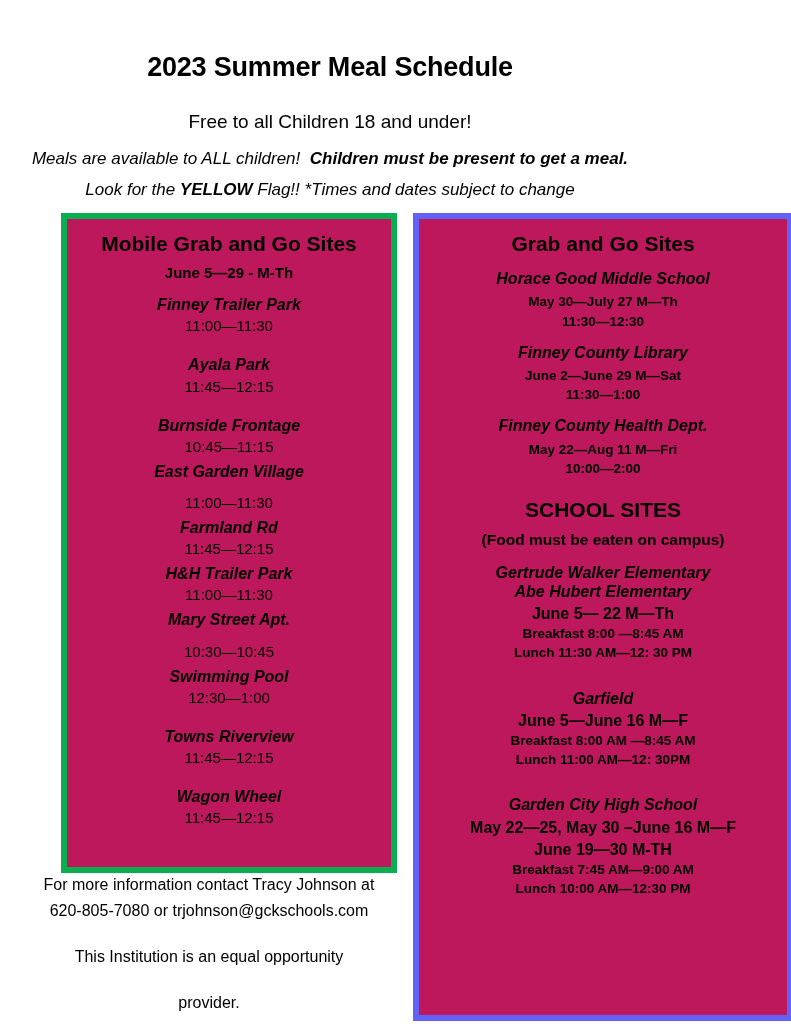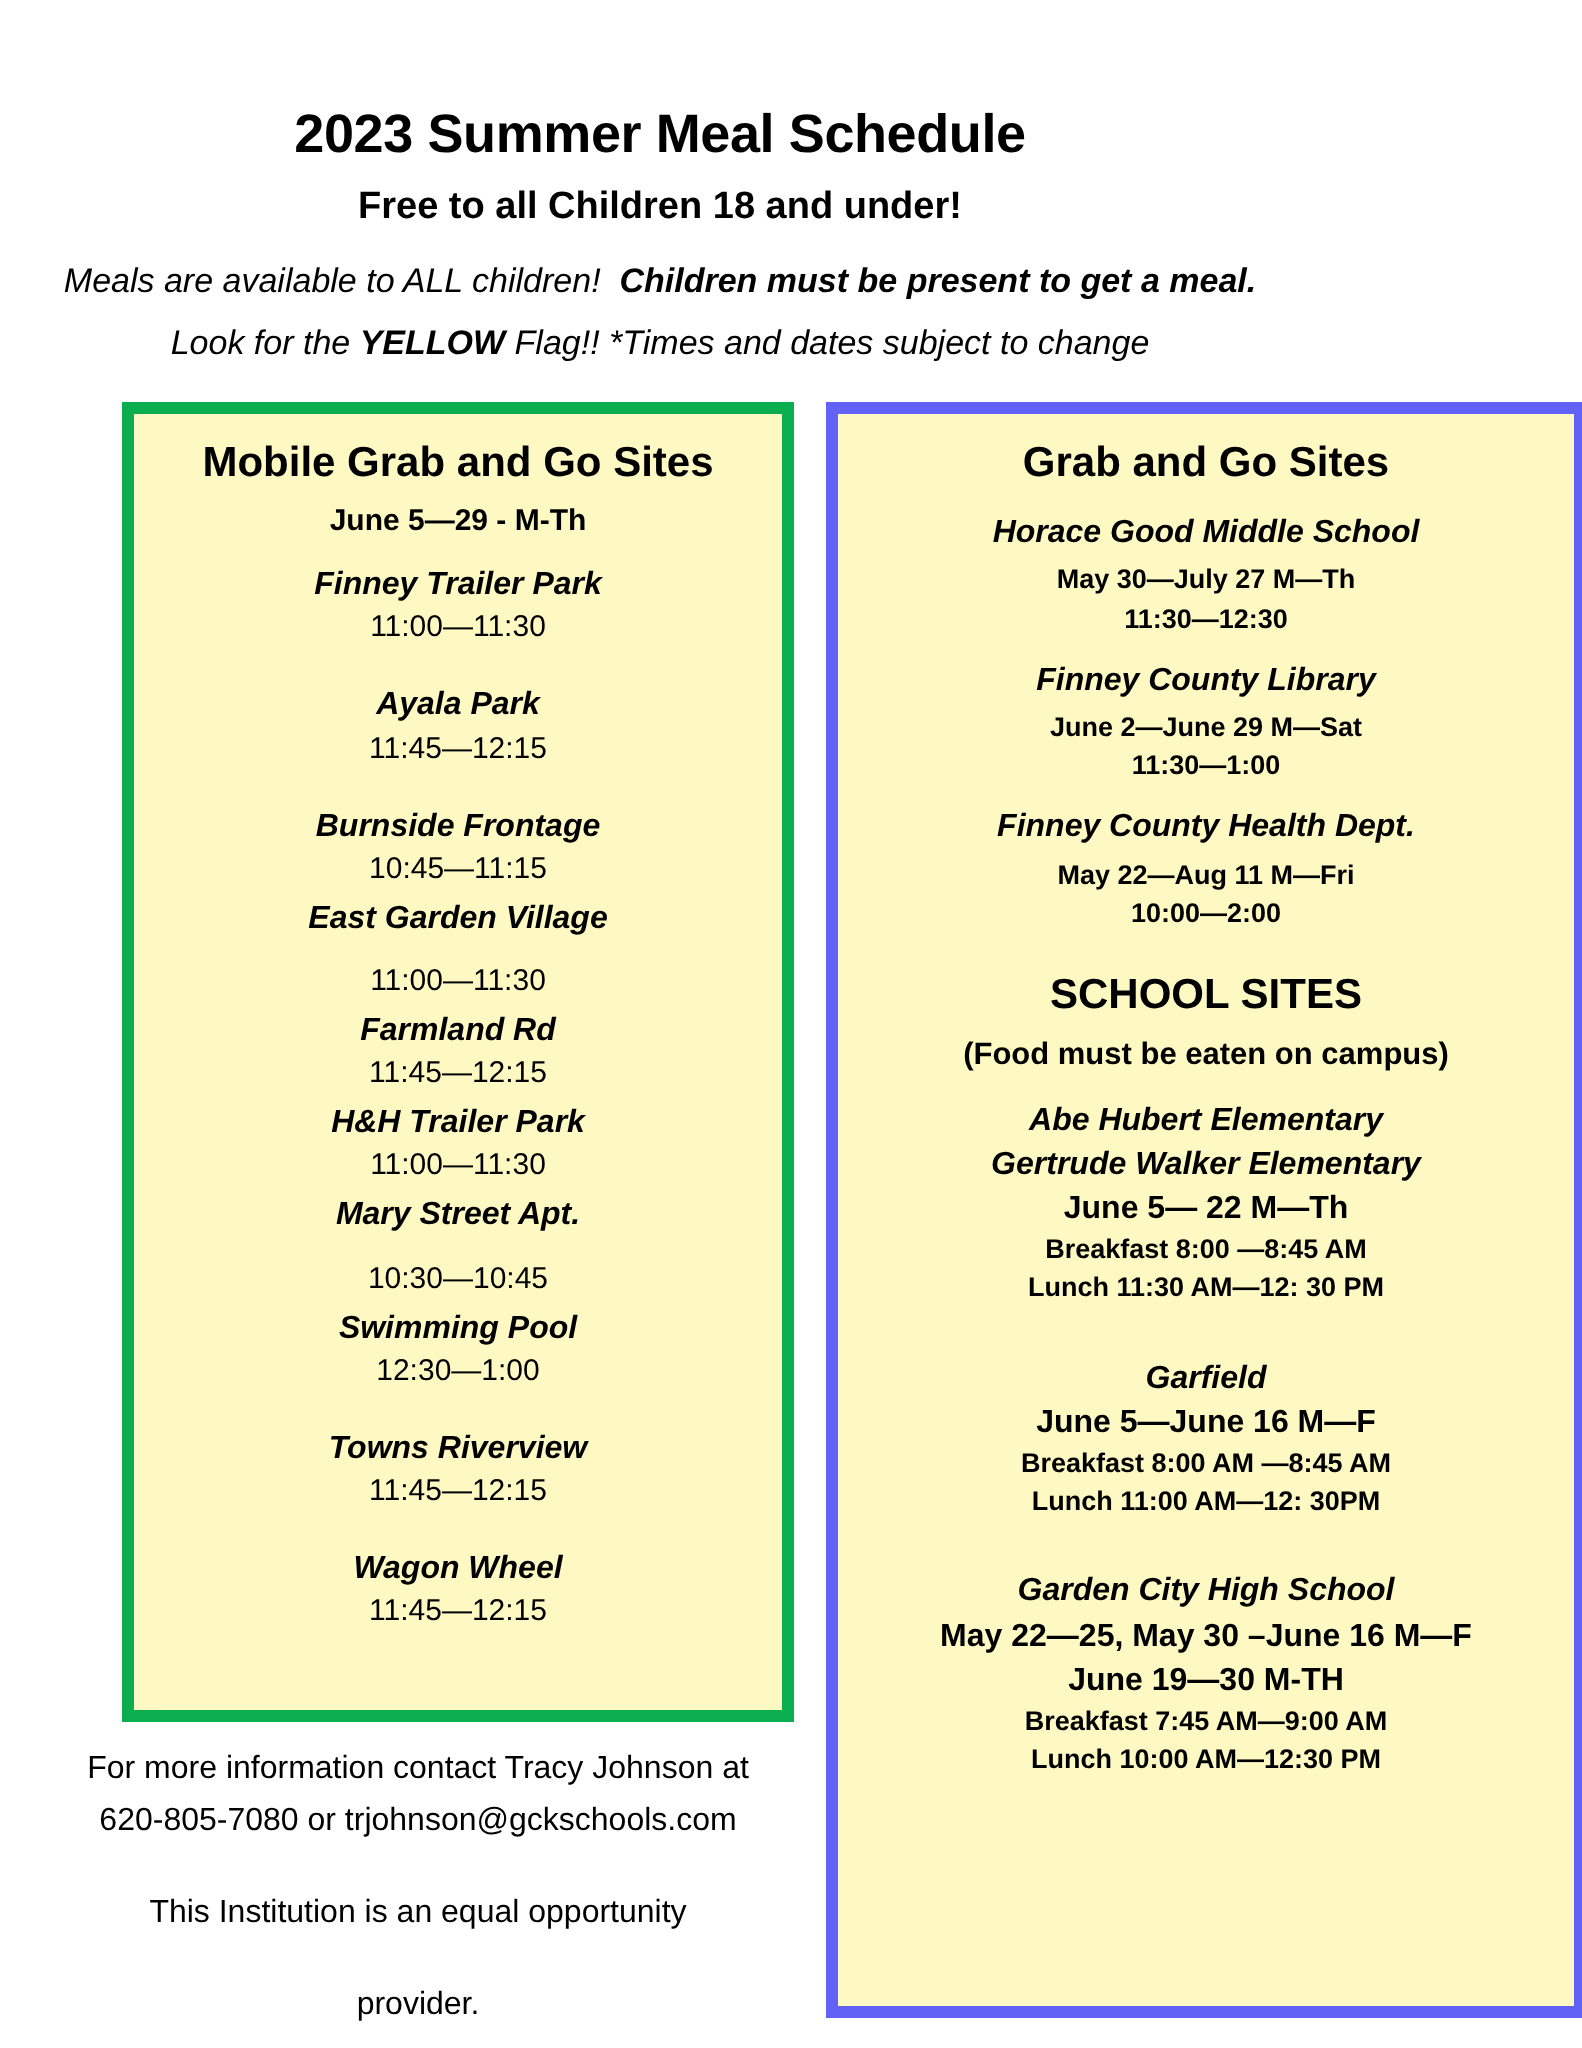--- a/index.html
+++ b/index.html
@@ -25,38 +25,39 @@
     text-align: center;
   }
   .title {
     font-size: 27px;
     font-weight: bold;
     letter-spacing: -0.2px;
     line-height: 1.15;
   }
   .subtitle {
     font-size: 19px;
-    font-weight: bold;
-    margin-top: 10px;
+    font-weight: normal;
+    margin-top: 28px;
     line-height: 1.15;
   }
   .note-line {
     font-size: 17px;
     font-style: italic;
     margin-top: 16px;
     line-height: 1.2;
   }
   .note-line.second { margin-top: 11px; }
   .note-line b { font-weight: bold; }
 
   
   .panel {
     position: absolute;
     box-sizing: border-box;
-    background: #fef9c3;
+    background: #be185d;
+    margin-top: 12px;
   }
   .panel-left {
     left: 61px;
     top: 201px;
     width: 336px;
     height: 660px;
     border: 6px solid #0aae4e;
   }
   .panel-right {
     left: 413px;
@@ -213,22 +214,22 @@
     <div class="blk gap-1">
       <div class="site-name">Finney County Health Dept.</div>
       <div class="site-time small gap-sm">May 22—Aug 11 M—Fri</div>
       <div class="site-time small gap-xs">10:00—2:00</div>
     </div>
 
     <div class="school-title gap-2">SCHOOL SITES</div>
     <div class="school-paren">(Food must be eaten on campus)</div>
 
     <div class="blk gap-1">
+      <div class="site-name gap-xs">Gertrude Walker Elementary</div>
       <div class="site-name">Abe Hubert Elementary</div>
-      <div class="site-name gap-xs">Gertrude Walker Elementary</div>
       <div class="site-time mid gap-xs">June 5— 22 M—Th</div>
       <div class="site-time small gap-xs">Breakfast 8:00 —8:45 AM</div>
       <div class="site-time small gap-xs">Lunch 11:30 AM—12: 30 PM</div>
     </div>
 
     <div class="blk gap-3">
       <div class="site-name">Garfield</div>
       <div class="site-time mid gap-xs">June 5—June 16 M—F</div>
       <div class="site-time small gap-xs">Breakfast 8:00 AM —8:45 AM</div>
       <div class="site-time small gap-xs">Lunch 11:00 AM—12: 30PM</div>

